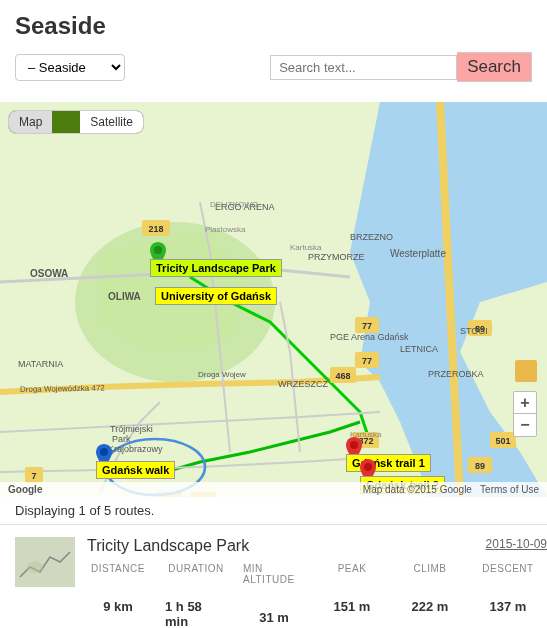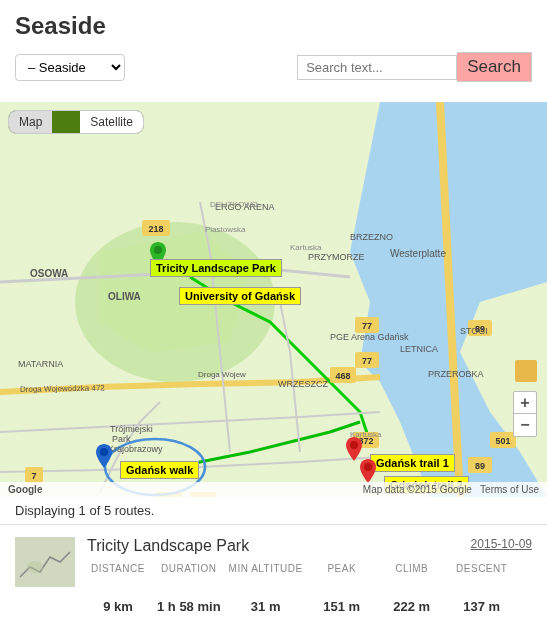--- a/index.html
+++ b/index.html
@@ -31,21 +31,21 @@
 
     .search-group {
       display: flex;
       align-items: center;
     }
 
     .search-input {
       border: 1px solid #ccc;
       padding: 4px 8px;
       font-size: 13px;
-      width: 160px;
+      width: 187px;
       outline: none;
       color: #999;
     }
 
     .search-button {
       border: 1px solid #ccc;
       border-left: none;
       background: #fca5a5;
       padding: 4px 10px;
       font-size: 17px;
@@ -94,21 +94,20 @@
 
     
     .map-label-yellow {
       background: #ffff00;
       padding: 2px 5px;
       font-size: 11px;
       font-weight: bold;
       border: 1px solid #999;
       position: absolute;
       white-space: nowrap;
-      margin-left: 24px;
     }
 
     .map-label-green {
       background: #ccff00;
       padding: 2px 5px;
       font-size: 11px;
       font-weight: bold;
       border: 1px solid #999;
       position: absolute;
       white-space: nowrap;
@@ -219,21 +218,21 @@
     }
 
     .route-date {
       font-size: 12px;
       color: #666;
       text-decoration: underline;
     }
 
     .route-stats {
       display: flex;
-      gap: 0;
+      gap: 8px;
     }
 
     .stat-item {
       display: flex;
       flex-direction: column;
       align-items: center;
       min-width: 70px;
       padding-right: 8px;
     }
 

